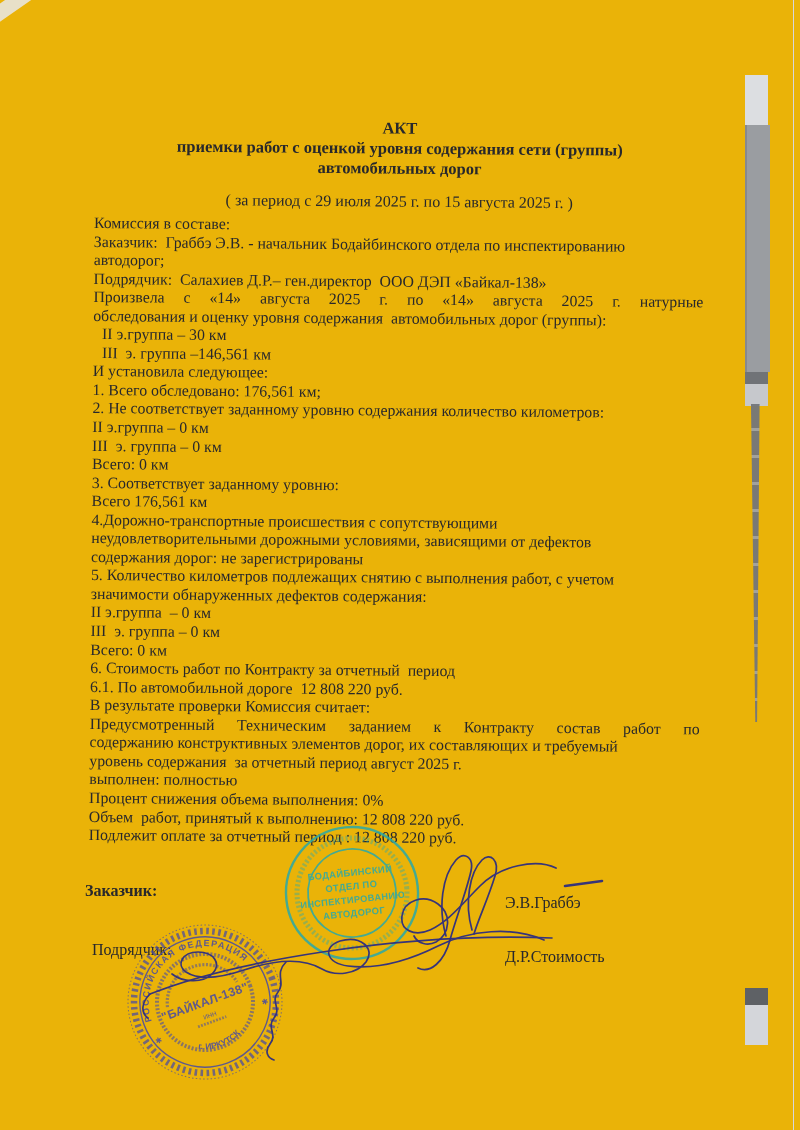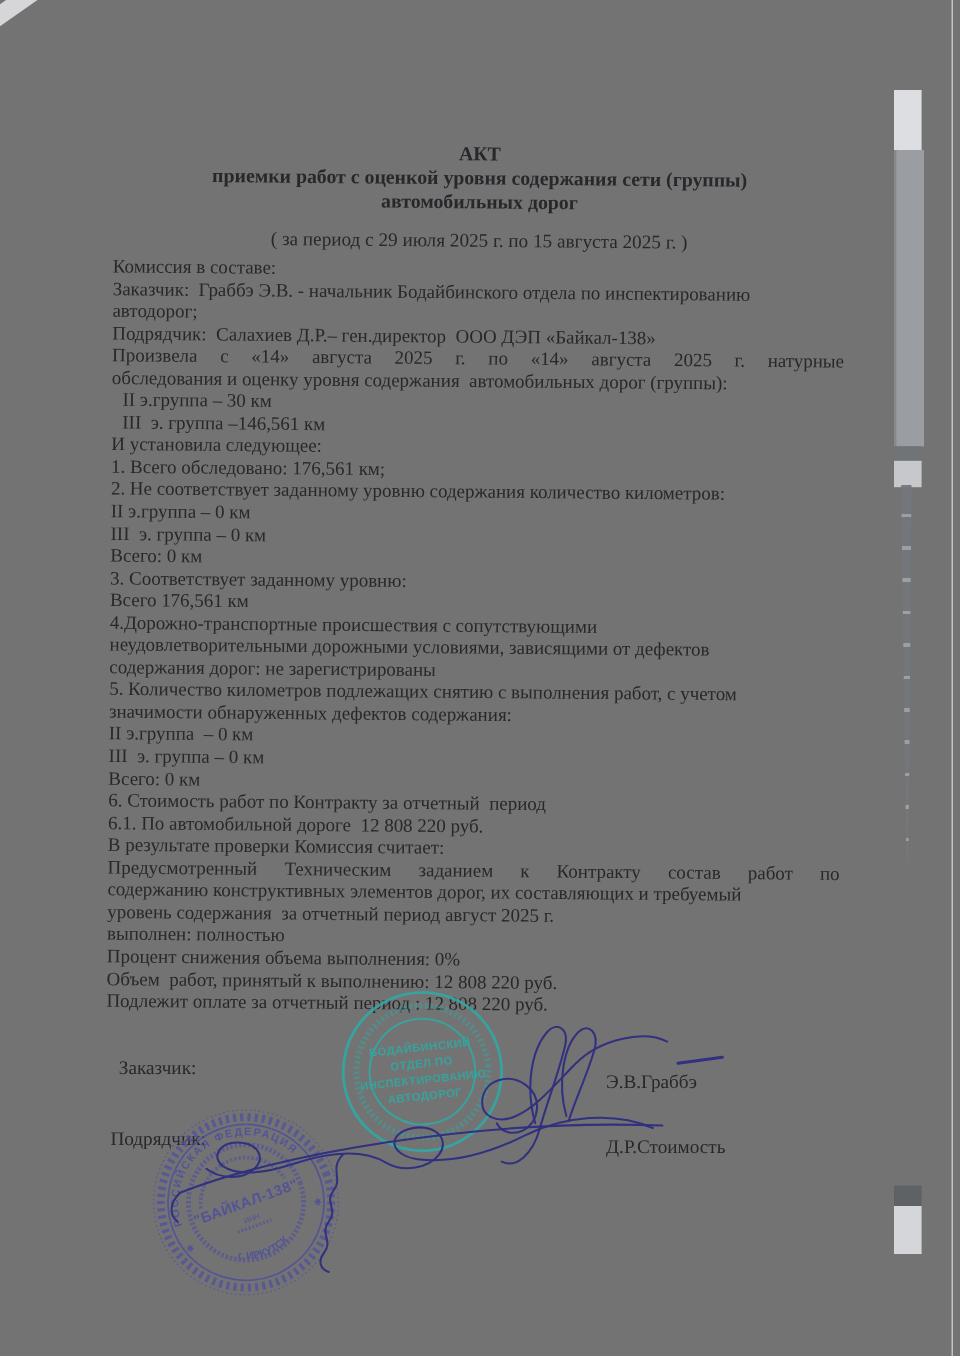--- a/index.html
+++ b/index.html
@@ -1,17 +1,17 @@
 <!DOCTYPE html>
 <html style="--teal: #2fa9a4; --purple: #50509c; --ink: #2e2e80;"><head>
 <meta charset="utf-8">
 <style>
   html,body{margin:0;padding:0;background:#ffffff;}
   .page{
-    position:relative;width:800px;height:1130px;background:#737373;overflow:hidden;
+    position:relative;width:800px;height:1130px;background:#eab308;overflow:hidden;
     font-family:"Liberation Serif","DejaVu Serif",serif;color:#28282c;
   }
   
   .corner-mark{position:absolute;left:-20px;top:-6px;width:72px;height:15px;
     background:#e7e8ea;transform:rotate(-35deg);border-radius:3px;opacity:.85;}
   .edge-line{position:absolute;left:793px;top:0;width:1px;height:1130px;background:#d6d8db;}
   .strip{position:absolute;left:745px;width:23px;}
   .strip-a{top:75px;height:50px;background:#dcdee1;}
   .strip-b{top:125px;height:247px;background:#9a9da1;border-left:2px solid #86898e;}
   .strip-c{top:372px;height:12px;background:#707377;}
@@ -24,21 +24,21 @@
   
   .doc-flow{position:absolute;left:95px;top:116px;width:610px;
     transform:rotate(0.5deg);transform-origin:0 0;}
   .title-line{text-align:center;font-weight:bold;font-size:16.5px;line-height:20px;}
   .period{text-align:center;font-size:16px;line-height:20px;margin-top:13px;}
   .body-lines{margin-top:5px;}
   .line{font-size:15.8px;line-height:18.55px;white-space:pre;}
   .line.justify{white-space:normal;text-align:justify;text-align-last:justify;}
   .line.indent{padding-left:9px;}
   .sig-text{position:absolute;font-size:16px;line-height:19px;}
-  .lab-customer{left:99px;top:881px;}
+  .lab-customer{left:85px;top:881px;font-weight:bold;}
   .name-customer{left:505px;top:893px;}
   .lab-contractor{left:92px;top:940px;}
   .name-contractor{left:505px;top:947px;}
   
   .overlay{position:absolute;left:0;top:0;pointer-events:none;}
   .stamp-sans{font-family:"Liberation Sans","DejaVu Sans",sans-serif;}
 </style>
 </head>
 <body>
 

